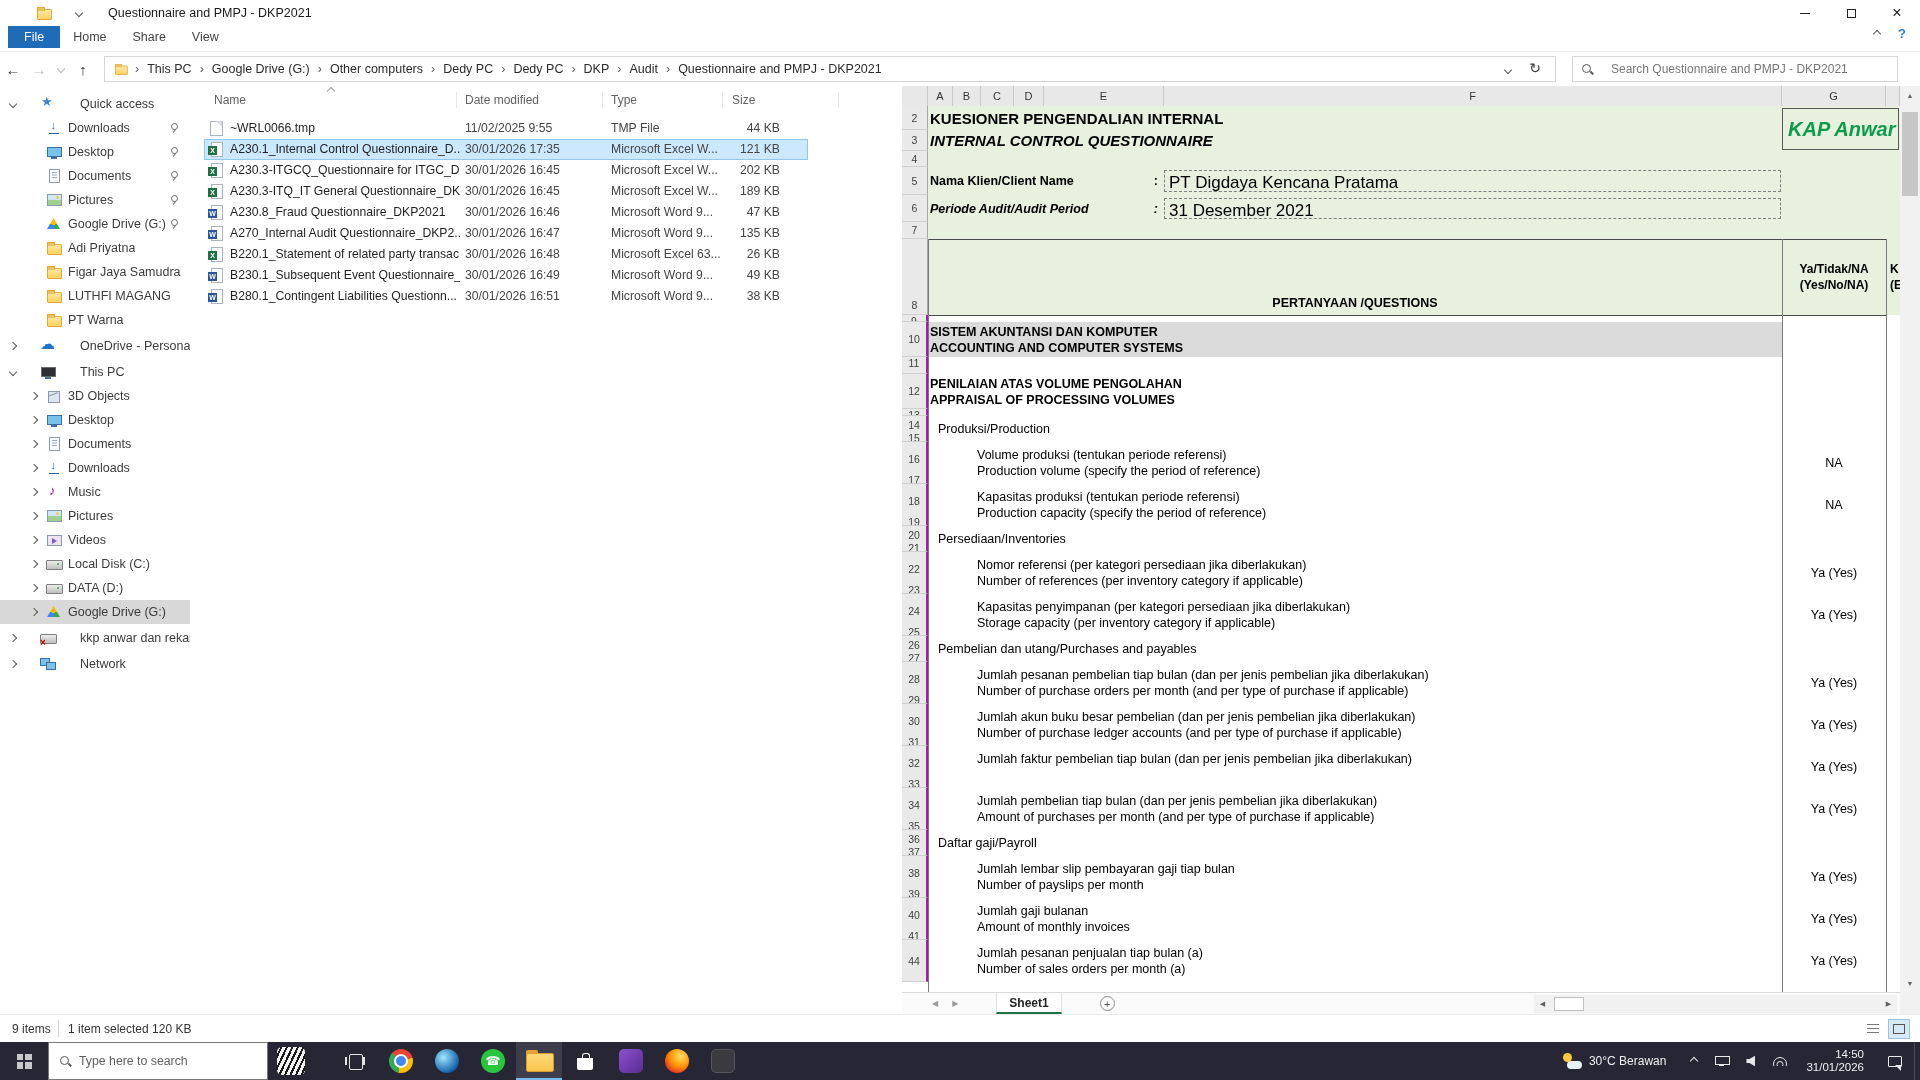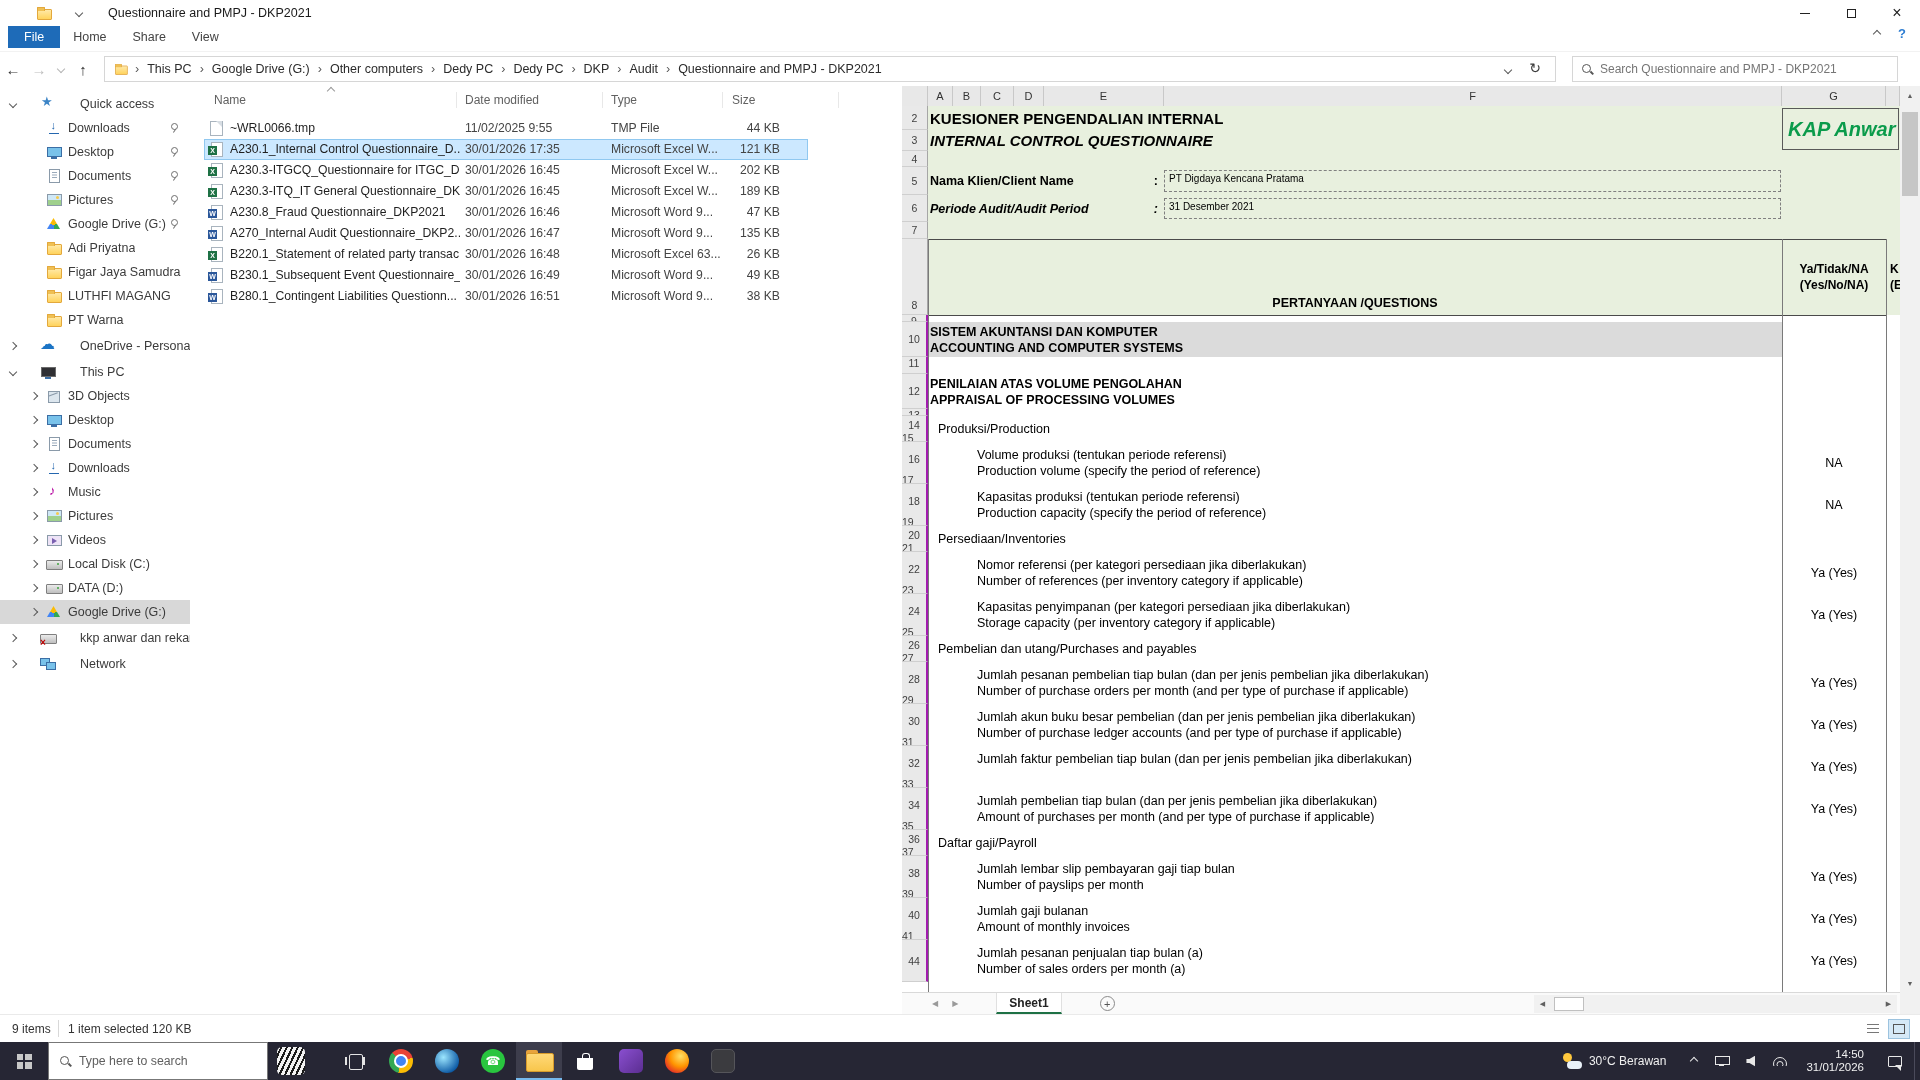--- a/index.html
+++ b/index.html
@@ -32,21 +32,21 @@
 .nav-fwd::before{content:"→";color:#BDBDBD}
 .nav-up::before{content:"↑"}
 #addr-box{position:absolute;left:104px;width:1452px;height:26px;border:1px solid #D6D6D6;background:#fff;display:flex;align-items:center;padding:0 60px 0 8px;overflow:hidden}
 #crumbs{display:flex;align-items:center;white-space:nowrap}
 .crumb{color:#2b2b2b;padding:2px 2px}
 .crumb-sep{color:#555;margin:0 6px}
 .crumb-sep::before{content:"›"}
 #addr-chev{position:absolute;right:44px;top:10px}
 #addr-refresh{position:absolute;right:14px;top:3px;font-size:14px;color:#3a3a3a}
 #addr-refresh::before{content:"↻"}
-#search-box{position:absolute;left:1572px;width:326px;height:26px;border:1px solid #D6D6D6;background:#fff;display:flex;align-items:center;padding:0 8px;gap:7px}
+#search-box{position:absolute;left:1572px;width:326px;height:26px;border:1px solid #D6D6D6;background:#fff;display:flex;align-items:center;padding:0 8px;gap:18px}
 #search-box .ph{color:#767676;font-size:12px;white-space:nowrap;overflow:hidden}
 .mag{width:12px;height:12px;position:relative;flex:none}
 .mag::before{content:"";position:absolute;left:1px;top:1px;width:7px;height:7px;border:1.5px solid #555;border-radius:50%}
 .mag::after{content:"";position:absolute;left:8.5px;top:8.5px;width:4px;height:1.5px;background:#555;transform:rotate(45deg)}
 
 
 .chv{display:inline-block;width:6px;height:6px;border-right:1.4px solid #5a5a5a;border-bottom:1.4px solid #5a5a5a;flex:none}
 .chv.r{transform:rotate(-45deg)}
 .chv.d{transform:rotate(45deg)}
 .chv.u{transform:rotate(-135deg)}
@@ -134,34 +134,34 @@
 .bg-cell{width:26px;background:#E9E9E9;border-right:1px solid #A6A6A6;border-bottom:1px solid #CFCFCF;display:flex;align-items:center;justify-content:center;font-size:10.5px;color:#3f3f3f}
 .bg-cell.end{align-items:flex-end;padding-bottom:3px}
 .sx{position:absolute;white-space:nowrap}
 #sh-t1{left:28px;top:24px;font-weight:bold;font-size:15px}
 #sh-t2{left:28px;top:46px;font-weight:bold;font-style:italic;font-size:15px}
 #sh-logo{left:880px;top:22px;width:117px;height:42px;border:1px solid #595959;display:flex;align-items:center;padding-left:5px;font-size:20px;font-weight:bold;font-style:italic;color:#0A9B4B;overflow:hidden}
 .sh-lbl{left:28px;width:228px;display:flex;align-items:center;font-weight:bold}
 #sh-l5{top:81px;height:28px}
 #sh-l6{top:109px;height:27px;font-style:italic}
 .sh-lbl .colon{margin-left:auto}
-.sh-val{left:262px;width:617px;border:1px dashed #808080;font-size:10px;padding:2px 4px;overflow:hidden}
+.sh-val{left:262px;width:617px;border:1px dashed #808080;font-size:17px;padding:2px 4px;overflow:hidden}
 #sh-v5{top:84px;height:22px}
 #sh-v6{top:112px;height:21px}
 #sh-qhead{left:26px;top:153px;width:854px;height:76px;display:flex;align-items:flex-end;justify-content:center;padding-bottom:5px;font-weight:bold}
 #sh-ahead{left:880px;top:153px;width:104px;height:76px;display:flex;flex-direction:column;align-items:center;justify-content:center;font-weight:bold;font-size:12px;line-height:16px}
 #sh-phead{left:988px;top:153px;width:10px;height:76px;display:flex;flex-direction:column;justify-content:center;font-weight:bold;font-size:12px;line-height:16px;overflow:hidden}
 .it{}
 .hline{position:absolute;left:26px;width:958px;height:1px;background:#4a4a4a;z-index:6}
 .vline{position:absolute;top:153px;height:753px;width:1px;background:#7a7a7a;z-index:6}
 #sheet-body{position:absolute;left:0;top:229px;width:998px;height:677px;overflow:hidden}
 .s-row{display:flex}
 .s-row .g{width:26px;flex:none;background:#E9E9E9;border-right:2px solid #a21caf;border-bottom:1px solid #CFCFCF;display:flex;flex-direction:column;font-size:10.5px;color:#3f3f3f}
 .g-main{flex:1;display:flex;align-items:center;justify-content:center}
-.g-next{height:8px;overflow:hidden;text-align:left;line-height:11px}
+.g-next{height:8px;overflow:hidden;text-align:center;line-height:11px}
 .g-clip{display:block;height:100%;overflow:hidden;text-align:center;line-height:12px}
 .s-row .c{flex:1;position:relative;overflow:hidden}
 .s-row.spacer.thin{height:7px}
 .s-row.spacer.mid{height:17px}
 .s-row.section{height:35px}
 .s-row.category{height:26px}
 .s-row.question{height:42px}
 .s-row.section .c{padding:2px 0 0 2px;font-weight:bold;line-height:16px}
 .s-row.category .c{display:flex;align-items:center;padding-left:10px}
 .s-row.question .c{padding:5px 0 0 49px;line-height:16px}

